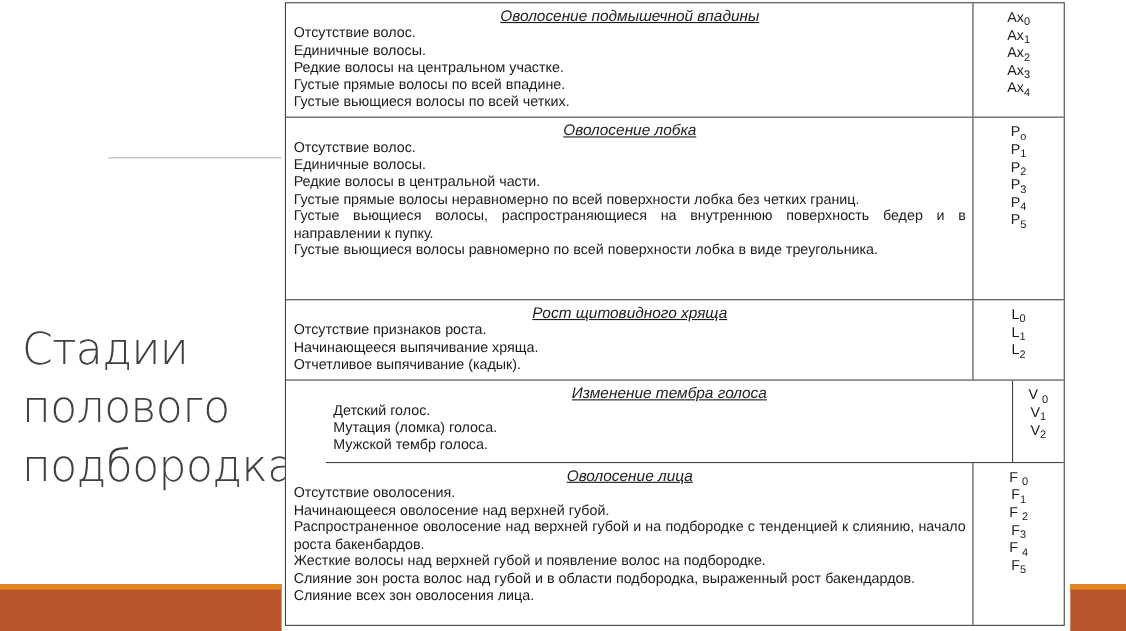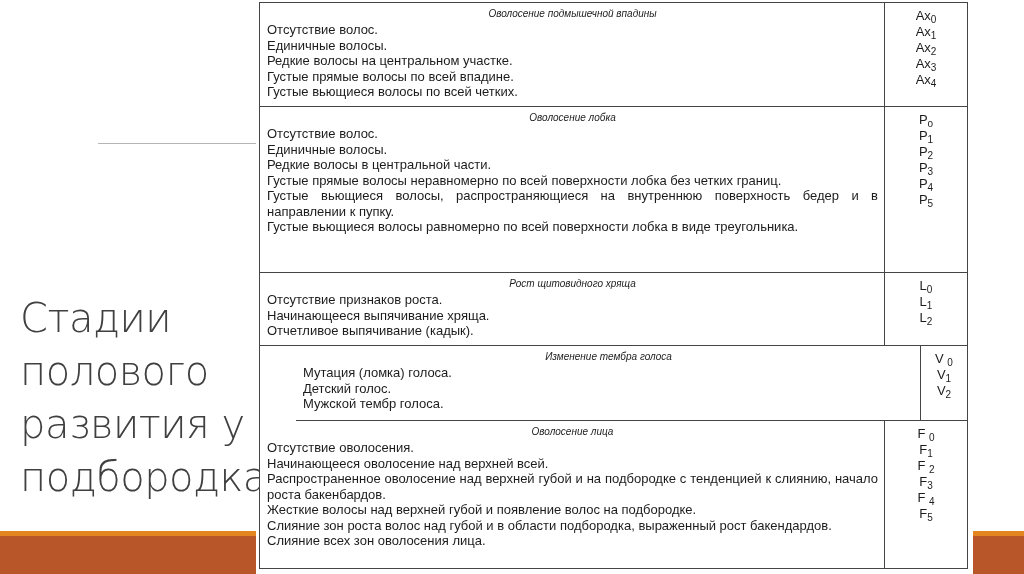--- a/index.html
+++ b/index.html
@@ -69,23 +69,24 @@
       top: 0;
       bottom: 0;
       width: 625px;
       border-right: 1.5px solid #444;
       box-sizing: border-box;
       padding: 4px 6px 0 7px;
     }
     .sec-title {
       text-align: center;
       font-style: italic;
-      font-size: 10px;
+      font-size: 14px;
       line-height: 14px;
       margin-bottom: 1px;
+      text-decoration: underline;
     }
     .item {
       font-size: 13px;
       line-height: 15.5px;
       text-align: justify;
       text-align-last: left;
     }
     .codes {
       position: absolute;
       left: 625px;
@@ -103,21 +104,20 @@
     .code sub { font-size: 10px; vertical-align: -3px; line-height: 0; }
   </style>
 </head>
 <body>
 
 <div class="title-rule"></div>
 
 <div class="slide-title">
   <span class="line">Стадии</span>
   <span class="line">полового</span>
-  <span class="line">развития у</span>
   <span class="line">подбородка</span>
 </div>
 
 <div class="band-left"></div>
 <div class="band-right"></div>
 
 <div class="table-img">
 
   <div class="section" style="top:0;height:104px;">
     <div class="desc">
@@ -167,36 +167,36 @@
     <div class="codes">
       <span class="code"><span>L</span><sub>0</sub></span>
       <span class="code"><span>L</span><sub>1</sub></span>
       <span class="code"><span>L</span><sub>2</sub></span>
     </div>
   </div>
 
   <div class="section" style="top:343px;height:75px;margin-left:36px;">
     <div class="desc">
       <div class="sec-title">Изменение тембра голоса</div>
+      <div class="item">Детский голос.</div>
       <div class="item">Мутация (ломка) голоса.</div>
-      <div class="item">Детский голос.</div>
       <div class="item">Мужской тембр голоса.</div>
     </div>
     <div class="codes">
       <span class="code"><span>V </span><sub>0</sub></span>
       <span class="code"><span>V</span><sub>1</sub></span>
       <span class="code"><span>V</span><sub>2</sub></span>
     </div>
   </div>
 
   <div class="section" style="top:418px;height:147px;">
     <div class="desc">
       <div class="sec-title">Оволосение лица</div>
       <div class="item">Отсутствие оволосения.</div>
-      <div class="item">Начинающееся оволосение над верхней всей.</div>
+      <div class="item">Начинающееся оволосение над верхней губой.</div>
       <div class="item">Распространенное оволосение над верхней губой и на подбородке с тенденцией к слиянию, начало роста бакенбардов.</div>
       <div class="item">Жесткие волосы над верхней губой и появление волос на подбородке.</div>
       <div class="item">Слияние зон роста волос над губой и в области подбородка, выраженный рост бакендардов.</div>
       <div class="item">Слияние всех зон оволосения лица.</div>
     </div>
     <div class="codes">
       <span class="code"><span>F </span><sub>0</sub></span>
       <span class="code"><span>F</span><sub>1</sub></span>
       <span class="code"><span>F </span><sub>2</sub></span>
       <span class="code"><span>F</span><sub>3</sub></span>

